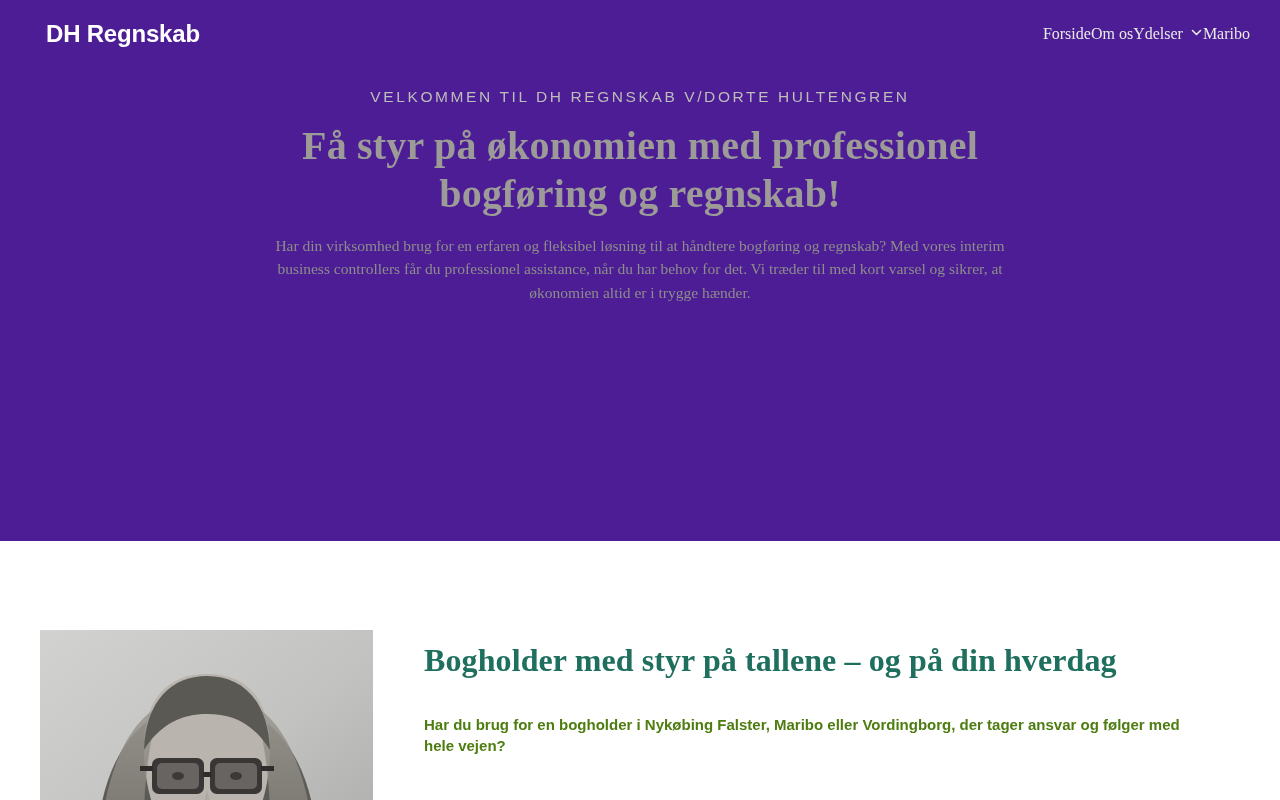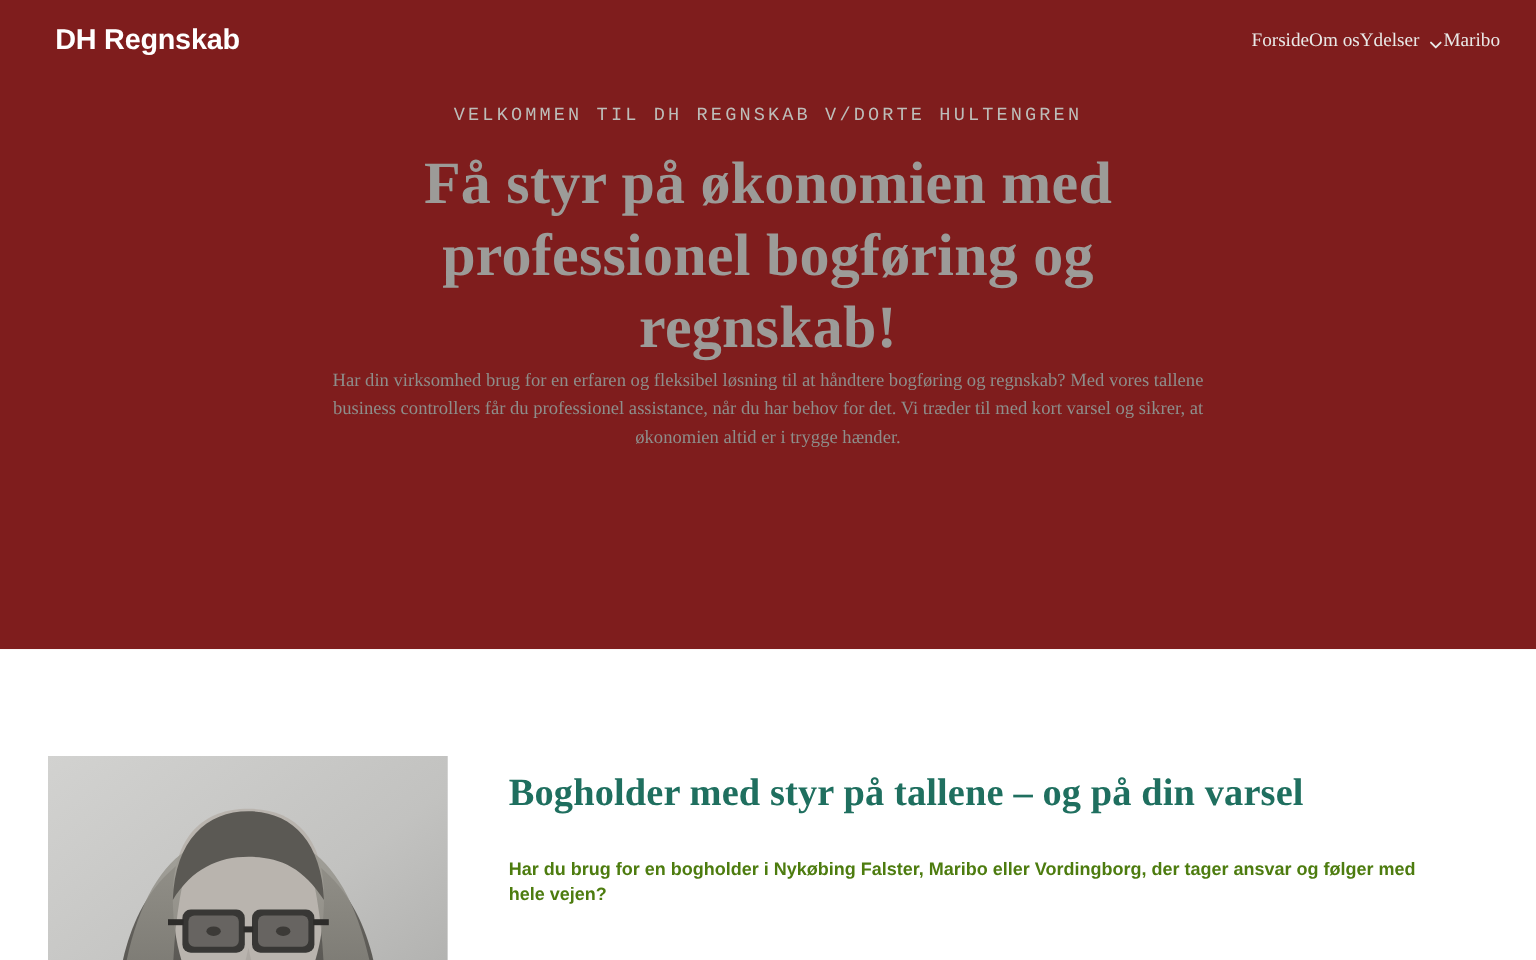--- a/index.html
+++ b/index.html
@@ -9,21 +9,21 @@
     overflow: hidden;
     font-family: "Liberation Serif", serif;
     background: #ffffff;
   }
 
   
   .hero {
     position: relative;
     width: 1280px;
     height: 541px;
-    background: #7f1d1d;
+    background: #4c1d95;
     overflow: hidden;
   }
 
   .navbar {
     position: absolute;
     top: 0; left: 0;
     width: 1280px;
     height: 68px;
     display: flex;
     align-items: center;
@@ -48,21 +48,21 @@
     font-size: 16px;
     color: #e8e8e6;
   }
   .nav-link {
     color: #e9e9e7;
     text-decoration: none;
     white-space: nowrap;
   }
   .nav-item-dropdown {
     display: flex;
-    align-items: flex-end;
+    align-items: flex-start;
     gap: 7px;
     white-space: nowrap;
   }
   .chev {
     display: inline-block;
     width: 13px;
     height: 13px;
     position: relative;
     top: 1px;
   }
@@ -71,36 +71,36 @@
   .hero-inner {
     position: absolute;
     top: 86px;
     left: 0;
     width: 1280px;
     text-align: center;
     padding: 0 130px;
   }
 
   .eyebrow {
-    font-family: Liberation Mono, monospace;
+    font-family: Liberation Sans, sans-serif;
     font-size: 15.5px;
     letter-spacing: 2.6px;
     color: #bdbdb9;
     text-transform: uppercase;
     margin: 0 0 14px 0;
     line-height: 1.4;
   }
 
   .hero-title {
     font-family: "Liberation Serif", serif;
     font-weight: bold;
-    font-size: 50px;
+    font-size: 40px;
     line-height: 1.2;
     color: #9c9b98;
-    margin: 0 auto 4px auto;
+    margin: 0 auto 16px auto;
     max-width: 700px;
     letter-spacing: 0.2px;
   }
 
   .hero-sub {
     font-family: "Liberation Serif", serif;
     font-size: 15.5px;
     line-height: 1.52;
     color: #8e8d8a;
     max-width: 760px;
@@ -173,21 +173,21 @@
           </svg>
         </span>
       </div>
       <a href="#" class="nav-link">Maribo</a>
     </div>
   </div>
 
   <div class="hero-inner">
     <p class="eyebrow">VELKOMMEN TIL DH REGNSKAB V/DORTE HULTENGREN</p>
     <h1 class="hero-title">Få styr på økonomien med professionel bogføring og regnskab!</h1>
-    <p class="hero-sub">Har din virksomhed brug for en erfaren og fleksibel løsning til at håndtere bogføring og regnskab? Med vores tallene business controllers får du professionel assistance, når du har behov for det. Vi træder til med kort varsel og sikrer, at økonomien altid er i trygge hænder.</p>
+    <p class="hero-sub">Har din virksomhed brug for en erfaren og fleksibel løsning til at håndtere bogføring og regnskab? Med vores interim business controllers får du professionel assistance, når du har behov for det. Vi træder til med kort varsel og sikrer, at økonomien altid er i trygge hænder.</p>
   </div>
 
 </div>
 
 <div class="content">
 
   <div class="portrait">
     <svg width="333" height="260" viewBox="0 0 333 260" xmlns="http://www.w3.org/2000/svg">
       <defs>
         <linearGradient id="wallg" x1="0" y1="0" x2="1" y2="1">
@@ -228,17 +228,17 @@
 
       <path d="M167 160 C163 178 160 188 167 194 C174 188 171 178 167 160 Z" fill="#a8a29c" opacity="0.7"></path>
 
       <path d="M148 212 C158 220 176 220 186 212" fill="none" stroke="#7e7872" stroke-width="4" stroke-linecap="round"></path>
 
       <path d="M120 252 C130 238 142 232 167 232 C192 232 204 238 214 252 L214 260 L120 260 Z" fill="#aaa5a0"></path>
     </svg>
   </div>
 
   <div class="text-col">
-    <h2 class="section-title">Bogholder med styr på tallene – og på din varsel</h2>
+    <h2 class="section-title">Bogholder med styr på tallene – og på din hverdag</h2>
     <p class="section-lead">Har du brug for en bogholder i Nykøbing Falster, Maribo eller Vordingborg, der tager ansvar og følger med hele vejen?</p>
   </div>
 
 </div>
 
 </body></html>

